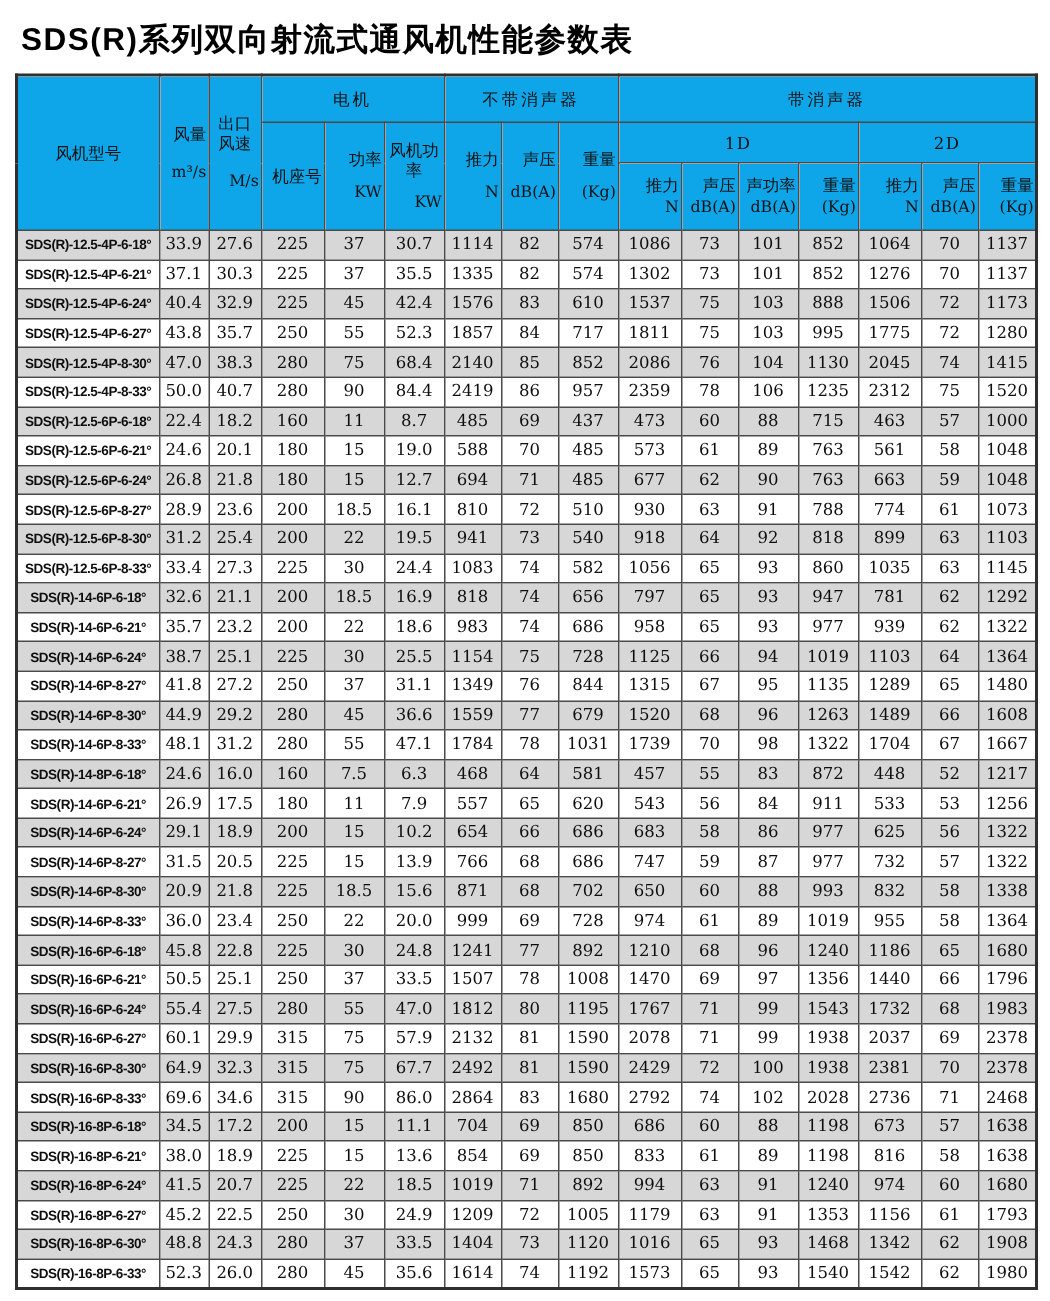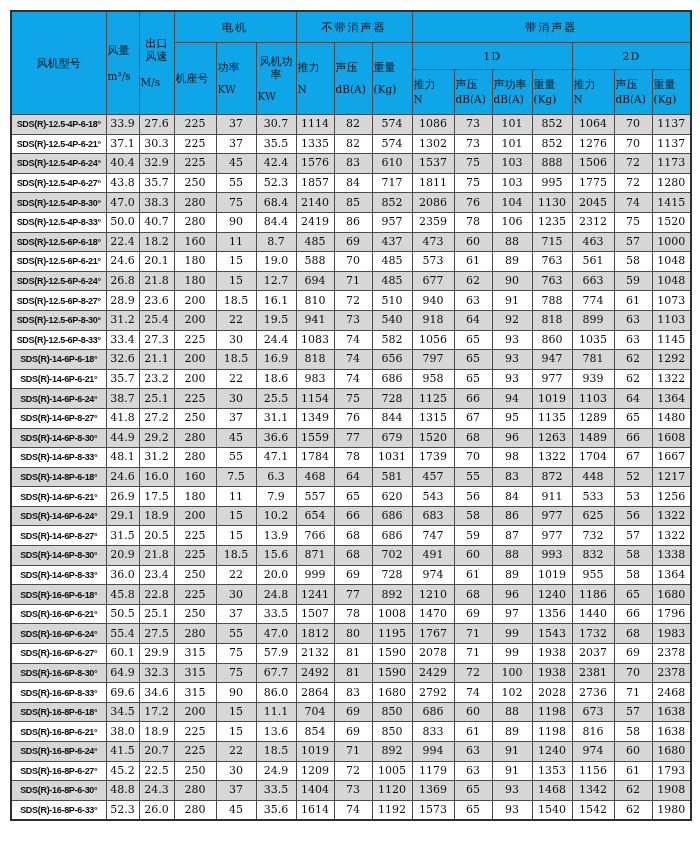--- a/index.html
+++ b/index.html
@@ -23,21 +23,21 @@
     border:1px solid #4a4a4a;
     text-align:center;vertical-align:middle;
     padding:0 1px;overflow:hidden;
   }
   .spec-table thead th{
     background:#0ea5e9;
     font-weight:normal;font-size:11px;line-height:13px;color:#111;
   }
   th.group{height:30px;font-size:12px;letter-spacing:2px;}
   th.dgroup{height:26px;font-family:"DejaVu Serif",serif;font-size:11.5px;letter-spacing:1px;}
-  .stack{display:flex;flex-direction:column;align-items:flex-start;justify-content:center;}
+  .stack{display:flex;flex-direction:column;align-items:flex-end;justify-content:center;}
   .stack .lbl{display:block;}
   .stack .unit{display:block;font-size:10.5px;letter-spacing:0;}
   th.span3 .stack{gap:13px;}
   th.span2 .stack{gap:9px;}
   th.leaf{height:44px;}
   th.leaf .stack{gap:2px;}
   .spec-table tbody td{
     height:18.6px;font-size:11px;line-height:12px;color:#0e0e0e;
     background:#ffffff;
   }
@@ -46,20 +46,21 @@
     font-size:9px;letter-spacing:-0.3px;
     font-family:"Liberation Sans",sans-serif;
     white-space:nowrap;
     font-weight:bold;
   }
 </style>
 </head>
 <body>
 
 <div class="page">
+  <h1 class="title">SDS(R)系列双向射流式通风机性能参数表</h1>
 
   <table class="spec-table">
     <colgroup>
       <col style="width:95px">
         <col style="width:33px">
         <col style="width:35px">
       <col style="width:42px">
         <col style="width:40px">
         <col style="width:40px">
       <col style="width:38px">
@@ -344,21 +345,21 @@
         <tr class="even">
           <td class="model">SDS(R)-12.5-6P-8-27°</td>
           <td>28.9</td>
           <td>23.6</td>
           <td>200</td>
           <td>18.5</td>
           <td>16.1</td>
           <td>810</td>
           <td>72</td>
           <td>510</td>
-          <td>940</td>
+          <td>930</td>
           <td>63</td>
           <td>91</td>
           <td>788</td>
           <td>774</td>
           <td>61</td>
           <td>1073</td>
         </tr>
         <tr class="odd">
           <td class="model">SDS(R)-12.5-6P-8-30°</td>
           <td>31.2</td>
@@ -578,21 +579,21 @@
         <tr class="odd">
           <td class="model">SDS(R)-14-6P-8-30°</td>
           <td>20.9</td>
           <td>21.8</td>
           <td>225</td>
           <td>18.5</td>
           <td>15.6</td>
           <td>871</td>
           <td>68</td>
           <td>702</td>
-          <td>491</td>
+          <td>650</td>
           <td>60</td>
           <td>88</td>
           <td>993</td>
           <td>832</td>
           <td>58</td>
           <td>1338</td>
         </tr>
         <tr class="even">
           <td class="model">SDS(R)-14-6P-8-33°</td>
           <td>36.0</td>
@@ -794,21 +795,21 @@
         <tr class="odd">
           <td class="model">SDS(R)-16-8P-6-30°</td>
           <td>48.8</td>
           <td>24.3</td>
           <td>280</td>
           <td>37</td>
           <td>33.5</td>
           <td>1404</td>
           <td>73</td>
           <td>1120</td>
-          <td>1369</td>
+          <td>1016</td>
           <td>65</td>
           <td>93</td>
           <td>1468</td>
           <td>1342</td>
           <td>62</td>
           <td>1908</td>
         </tr>
         <tr class="even">
           <td class="model">SDS(R)-16-8P-6-33°</td>
           <td>52.3</td>

